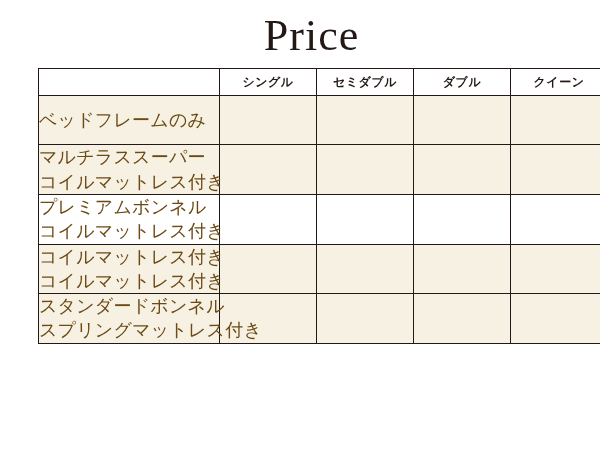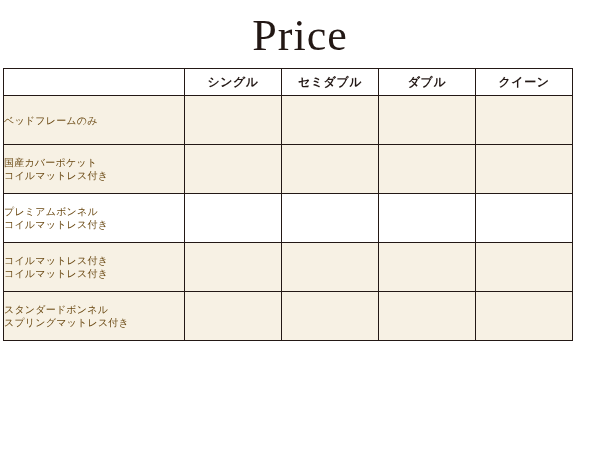--- a/index.html
+++ b/index.html
@@ -11,34 +11,35 @@
     height: 461px;
     background: #ffffff;
     font-family: "Liberation Sans", sans-serif;
     overflow: hidden;
   }
   .page {
     position: relative;
     width: 600px;
     height: 461px;
     box-sizing: border-box;
+    padding-left: 23px;
   }
   .title {
     text-align: center;
     font-family: "Liberation Serif", serif;
     font-size: 44px;
     font-weight: 400;
     color: #231815;
     letter-spacing: 1px;
     padding-top: 12px;
     padding-bottom: 8px;
     line-height: 1.1;
   }
   .table-wrap {
-    margin: 0 3px;
+    margin: 0 15px;
   }
   table.price-table {
     width: 564px;
     border-collapse: collapse;
     table-layout: fixed;
   }
   table.price-table th,
   table.price-table td {
     border: 1px solid #231815;
     padding: 0;
@@ -57,21 +58,21 @@
     font-weight: bold;
     color: #231815;
     background: #ffffff;
     letter-spacing: 0.5px;
   }
   td.row-label {
     width: 180px;
     height: 48px;
     padding: 0 0 0 10px;
     vertical-align: middle;
-    font-size: 10px;
+    font-size: 18px;
     line-height: 1.35;
     color: #6b4a14;
     letter-spacing: 0.2px;
   }
   td.price-cell {
     width: 96px;
     height: 48px;
     text-align: center;
     vertical-align: middle;
     font-size: 12.5px;
@@ -116,21 +117,21 @@
           </td>
           <td class="price-cell"></td>
           <td class="price-cell"></td>
           <td class="price-cell"></td>
           <td class="price-cell"></td>
         </tr>
 
 
         <tr class="shaded">
           <td class="row-label">
-            <span class="label-line">国産カバーポケット</span>
+            <span class="label-line">マルチラススーパー</span>
             <span class="label-line">コイルマットレス付き</span>
           </td>
           <td class="price-cell"></td>
           <td class="price-cell"></td>
           <td class="price-cell"></td>
           <td class="price-cell"></td>
         </tr>
 
         <tr class="plain">
           <td class="row-label">

